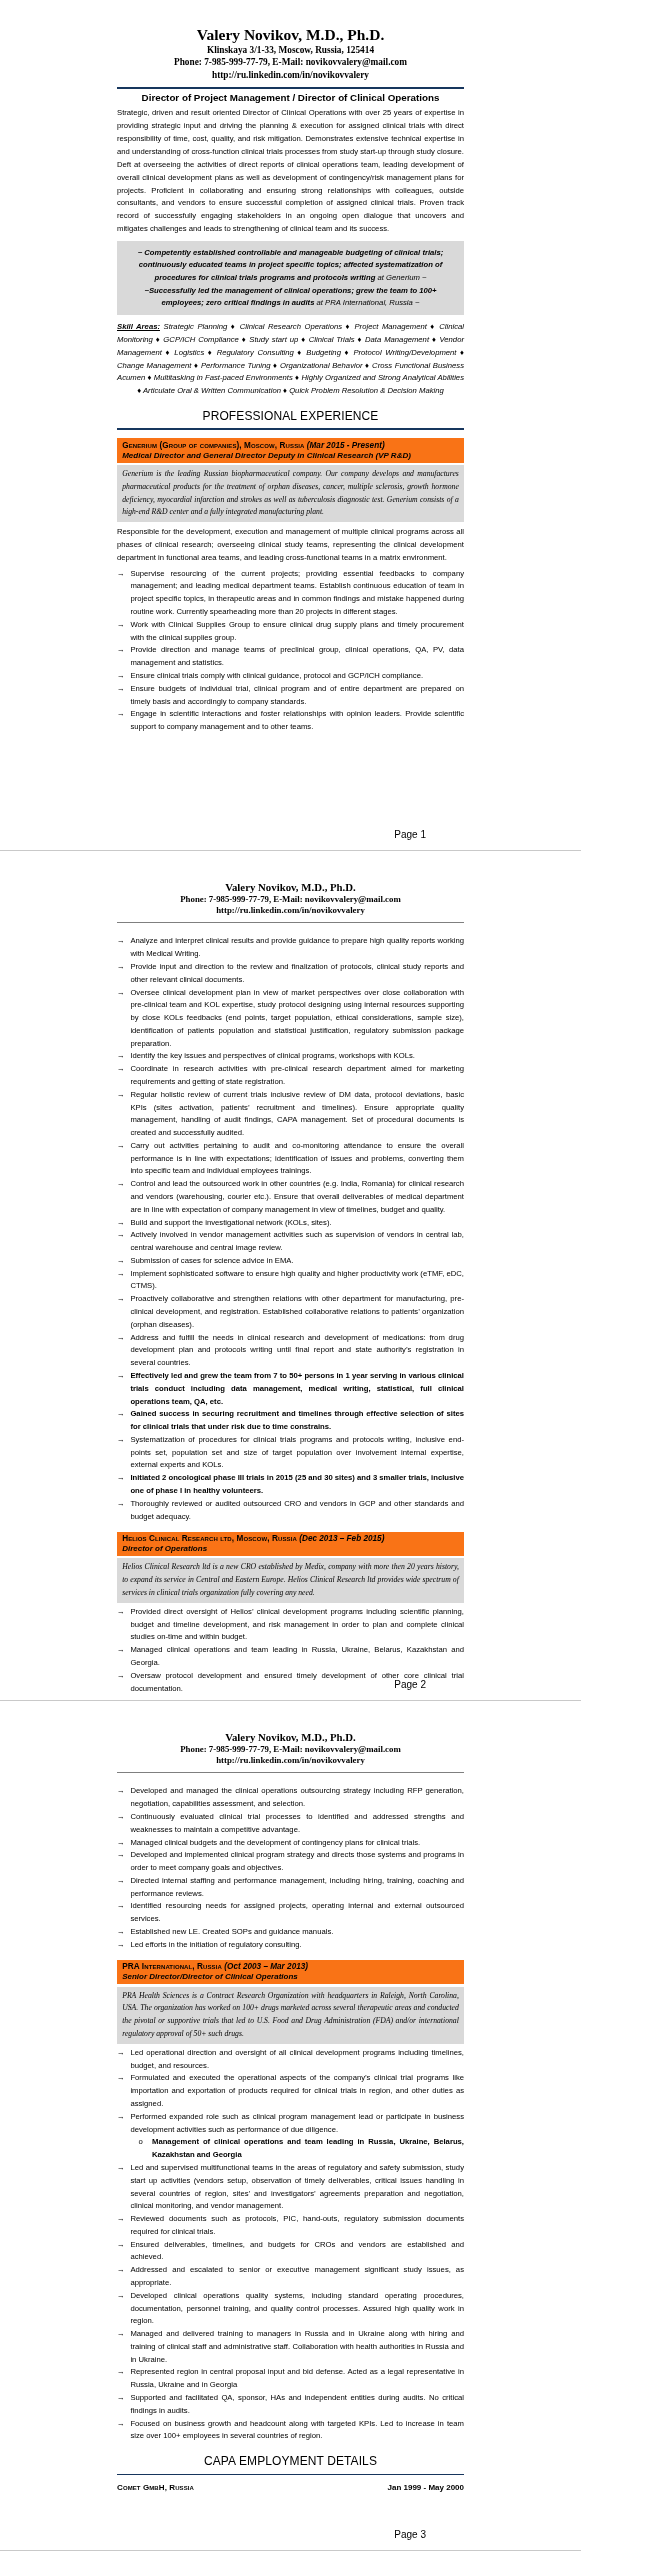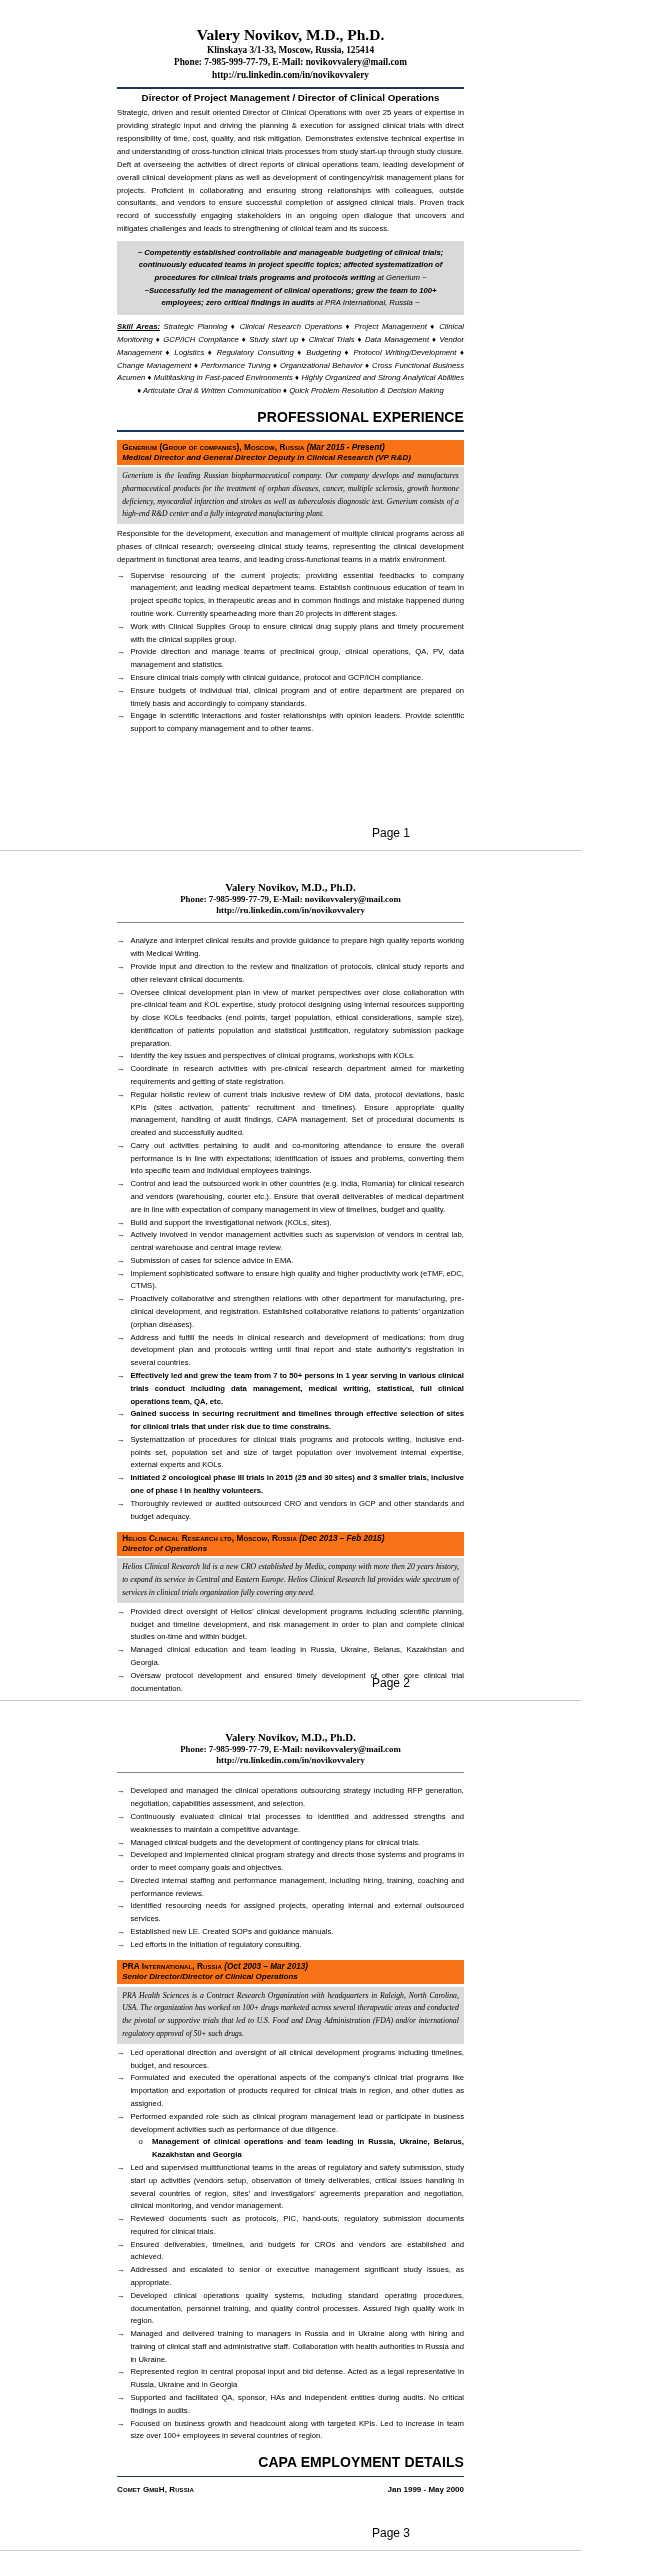--- a/index.html
+++ b/index.html
@@ -21,21 +21,21 @@
   .grayrule{height:1px;background:#7f7f7f;margin:5.2px 0 12.4px 0;}
   
   .para{font-size:7.7px;line-height:1.68;text-align:justify;}
   .hl-box{background:#d9d9d9;margin:5.2px 0;padding:4.1px 7.2px;text-align:center;
           font-size:7.7px;line-height:1.62;}
   .hl-item{font-style:italic;margin:1px 0;}
   .hl-item .b{font-weight:bold;}
   .skills{font-size:7.7px;line-height:1.66;font-style:italic;text-align:justify;
           text-align-last:center;margin-top:6.2px;}
   .skills .lbl{font-weight:bold;text-decoration:underline;}
-  .sect{font-size:14px;font-weight:bold;text-align:right;margin-top:11.3px;letter-spacing:0.1px;}
+  .sect{font-size:12px;font-weight:normal;text-align:center;margin-top:11.3px;letter-spacing:0.1px;}
   
   .job-head{background:#f97316;padding:2.6px 5.2px 3.1px 5.2px;margin-top:8.2px;}
   .job-co{font-size:8.2px;font-weight:bold;}
   .job-co .co{font-variant:small-caps;letter-spacing:0.1px;}
   .job-co .dt{font-style:italic;}
   .job-ti{font-size:8px;font-weight:bold;font-style:italic;margin-top:1px;}
   .job-about{background:#d9d9d9;margin-top:2.1px;padding:3.1px 5.2px;font-size:7.7px;
              font-style:italic;line-height:1.66;text-align:justify;font-family:Liberation Serif, serif;}
   .job-intro{font-size:7.7px;line-height:1.66;text-align:justify;margin-top:4.1px;}
   
@@ -45,21 +45,21 @@
   .bullet .btext{flex:1;text-align:justify;}
   .bullet.bold .btext{font-weight:bold;}
   .bullet.sub{padding-left:21.6px;}
   
   .entry{margin-top:8.2px;}
   .entry-row{display:flex;justify-content:space-between;font-size:8px;font-weight:bold;}
   .entry-row .co{font-variant:small-caps;letter-spacing:0.1px;}
   .entry-row .dt{white-space:nowrap;}
   .entry-ti{font-size:8px;font-weight:bold;font-style:italic;margin-top:0.5px;}
   
-  .pgfoot{position:absolute;bottom:10.3px;right:171px;font-size:12px;text-align:center;}
+  .pgfoot{position:absolute;bottom:10.3px;right:155px;font-size:10px;text-align:center;}
 </style>
 </head>
 <body>
 
 <div class="page">
   <div class="hdr1">
     <div class="nm">Valery Novikov, M.D., Ph.D.</div>
     <div class="ln">Klinskaya 3/1-33, Moscow, Russia, 125414</div>
     <div class="ln">Phone: 7-985-999-77-79, E-Mail: novikovvalery@mail.com</div>
     <div class="ln">http://ru.linkedin.com/in/novikovvalery</div>
@@ -243,21 +243,21 @@
 
   <div class="bullets">
 
       <div class="bullet">
         <span class="marker">→</span>
         <span class="btext">Provided direct oversight of Helios’ clinical development programs including scientific planning, budget and timeline development, and risk management in order to plan and complete clinical studies on-time and within budget.</span>
       </div>
 
       <div class="bullet">
         <span class="marker">→</span>
-        <span class="btext">Managed clinical education and team leading in Russia, Ukraine, Belarus, Kazakhstan and Georgia.</span>
+        <span class="btext">Managed clinical operations and team leading in Russia, Ukraine, Belarus, Kazakhstan and Georgia.</span>
       </div>
 
       <div class="bullet">
         <span class="marker">→</span>
         <span class="btext">Oversaw protocol development and ensured timely development of other core clinical trial documentation.</span>
       </div>
     </div>
 
   <div class="pgfoot">Page 2</div>
 </div>

